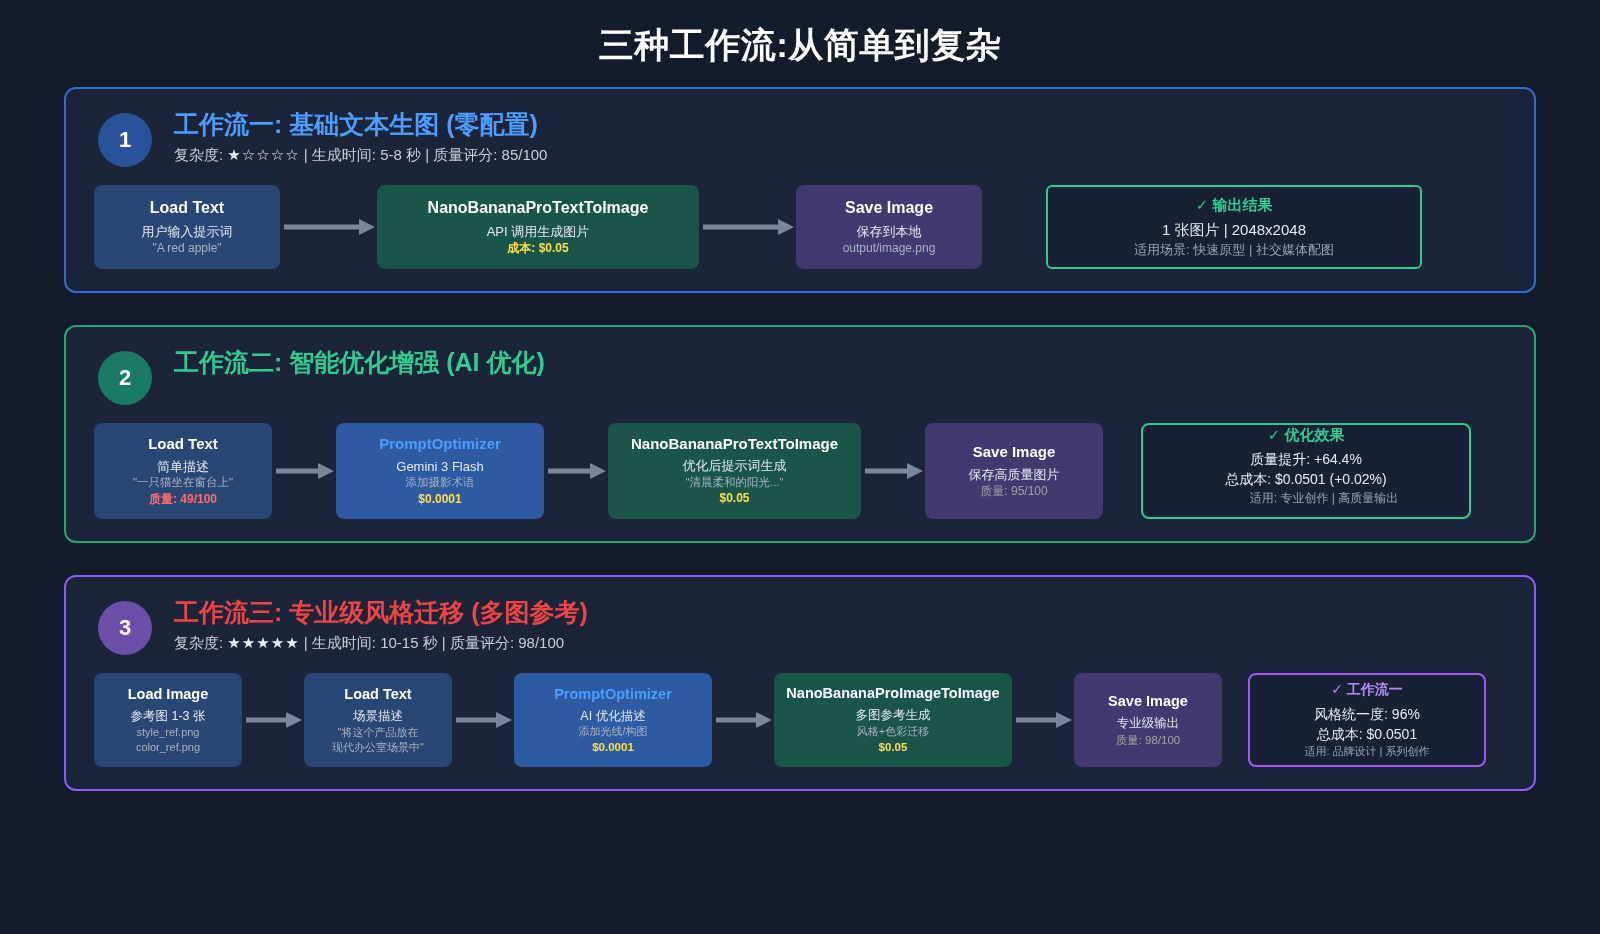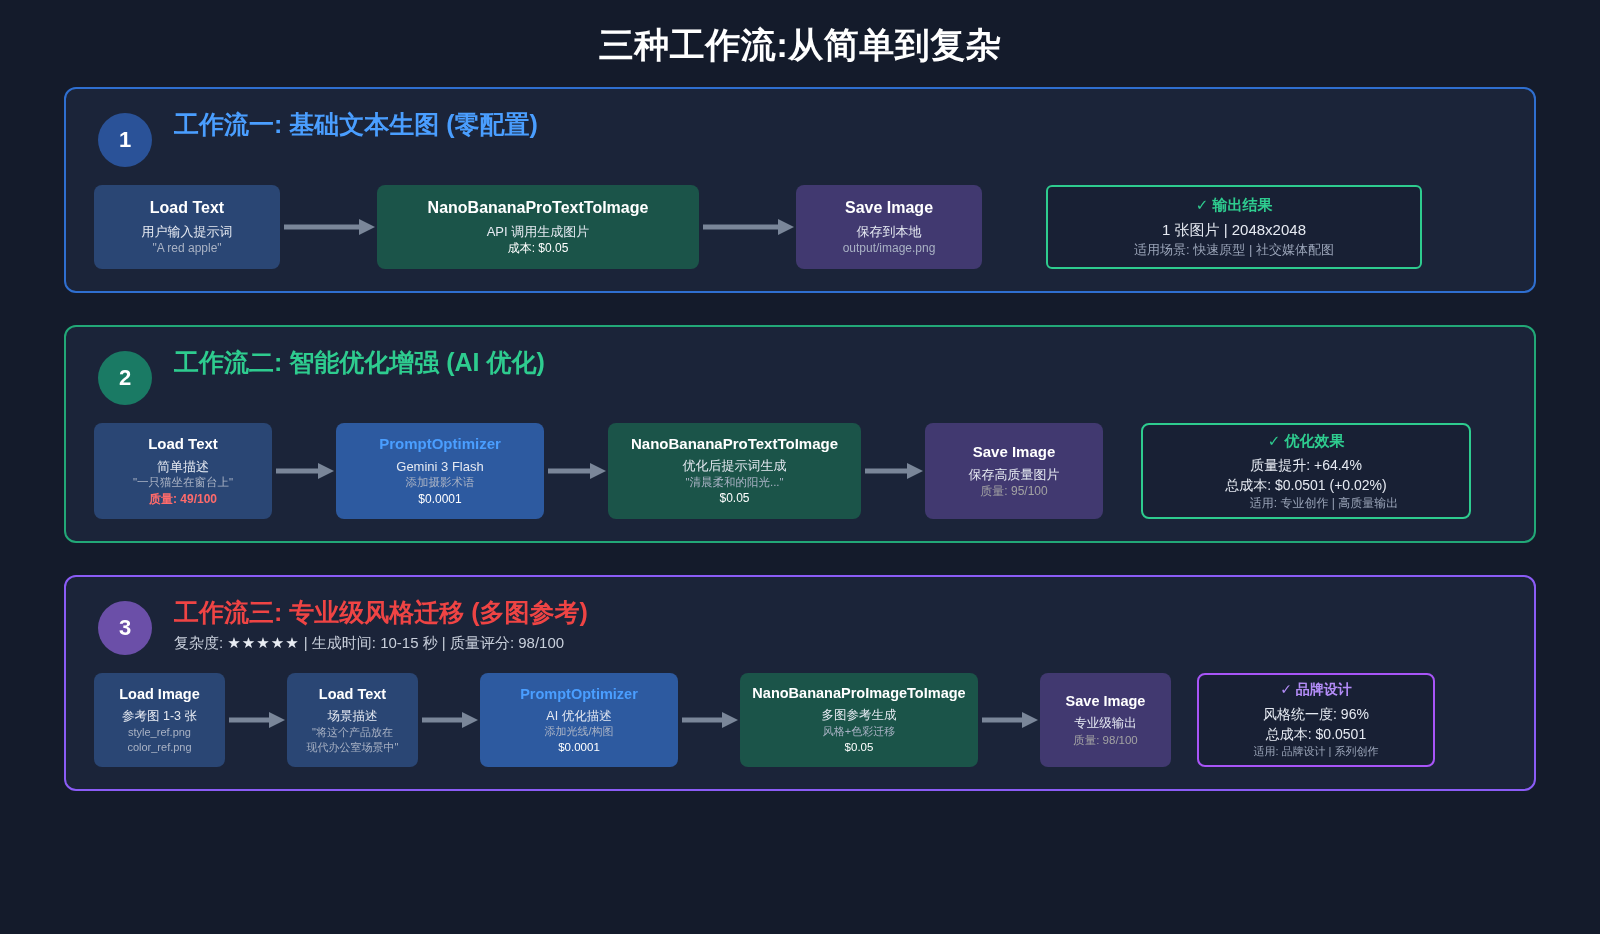--- a/index.html
+++ b/index.html
@@ -107,21 +107,21 @@
     margin-bottom: 4px;
   }
   .node .n-sub {
     color: #e6eaf2;
     line-height: 1.35;
   }
   .node .n-detail {
     color: #a9b2c4;
     line-height: 1.35;
   }
-  .node .n-cost { color: #ffffff; font-weight: normal; line-height: 1.4; }
+  .node .n-cost { color: #fde047; font-weight: bold; line-height: 1.4; }
   .node .n-qual-bad { color: #ff6b6b; font-weight: bold; line-height: 1.4; }
   .node .n-qual-good { color: #a3a3a3; line-height: 1.4; }
 
   .node.blue   { background: #2a4674; }
   .node.bluebr { background: #2d5aa0; }
   .node.green  { background: #1b5449; justify-content: flex-end; }
   .node.purple { background: #413970; }
   .node.bluebr .n-title { color: #4a9eff; }
 
   .arrow {
@@ -167,27 +167,27 @@
   .wf2 .node { width: 178px; height: 96px; }
   .wf2 .node .n-title { font-size: 15px; }
   .wf2 .node .n-sub { font-size: 13px; }
   .wf2 .node .n-detail { font-size: 11.5px; }
   .wf2 .node .n-cost { font-size: 12px; }
   .wf2 .node .n-qual-bad { font-size: 12px; }
   .wf2 .node .n-qual-good { font-size: 12px; }
   .wf2 .node.green { width: 253px; }
   .wf2 .node.bluebr { width: 208px; }
   .wf2 .arrow { width: 64px; }
-  .wf2 .result { width: 330px; height: 96px; margin-left: 38px; }
+  .wf2 .result { width: 330px; height: 96px; margin-left: 38px; justify-content: flex-end; }
   .wf2 .result .r-title { font-size: 15px; }
   .wf2 .result .r-line { font-size: 14px; }
   .wf2 .result .r-foot { font-size: 12px; margin-left: 36px; }
 
   
-  .wf3 .node { width: 131px; height: 94px; }
+  .wf3 .node { width: 148px; height: 94px; }
   .wf3 .node .n-title { font-size: 14.5px; }
   .wf3 .node .n-sub { font-size: 12.5px; }
   .wf3 .node .n-detail { font-size: 11px; }
   .wf3 .node .n-cost { font-size: 11.5px; }
   .wf3 .node .n-qual-good { font-size: 11.5px; }
   .wf3 .node.green { width: 238px; }
   .wf3 .node.bluebr { width: 198px; }
   .wf3 .arrow { width: 62px; }
   .wf3 .result { width: 238px; height: 94px; margin-left: 26px; }
   .wf3 .result .r-title { font-size: 14px; }
@@ -200,20 +200,21 @@
 <div class="page">
 
   <div class="main-title">三种工作流:从简单到复杂</div>
 
   <div class="workflows" id="workflow-list">
       <div class="workflow-card wf1">
         <div class="wf-header">  
           <div class="wf-badge">1</div>  
           <div class="wf-headtext">    
             <div class="wf-title">工作流一: 基础文本生图 (零配置)</div>    
+            <div class="wf-meta"><span>复杂度: </span><span class="stars">★☆☆☆☆</span><span> | 生成时间: 5-8 秒 | 质量评分: 85/100</span></div>  
           </div>
         </div>
         <div class="flow">
           <div class="node blue">
             <div class="n-title">Load Text</div>
             <div class="n-sub">用户输入提示词</div>
             <div class="n-detail">
               <div>"A red apple"</div>
             </div>
           </div>
@@ -375,21 +376,21 @@
               <line x1="4" y1="10" x2="46" y2="10" stroke="#7a8699" stroke-width="5"></line>
               <polygon points="44,2 60,10 44,18" fill="#7a8699"></polygon>
             </svg>
           </span>
           <div class="node purple">
             <div class="n-title">Save Image</div>
             <div class="n-sub">专业级输出</div>
             <div class="n-qual-good">质量: 98/100</div>
           </div>
           <div class="result purple-res">
-            <div class="r-title"><span>✓</span> <span>品牌设计</span></div>
+            <div class="r-title"><span>✓</span> <span>工作流一</span></div>
             <div class="r-line">风格统一度: 96%</div>
             <div class="r-line">总成本: $0.0501</div>
             <div class="r-foot">适用: 品牌设计 | 系列创作</div>
           </div>
         </div>
       </div>
     </div>
 
 </div>
 

